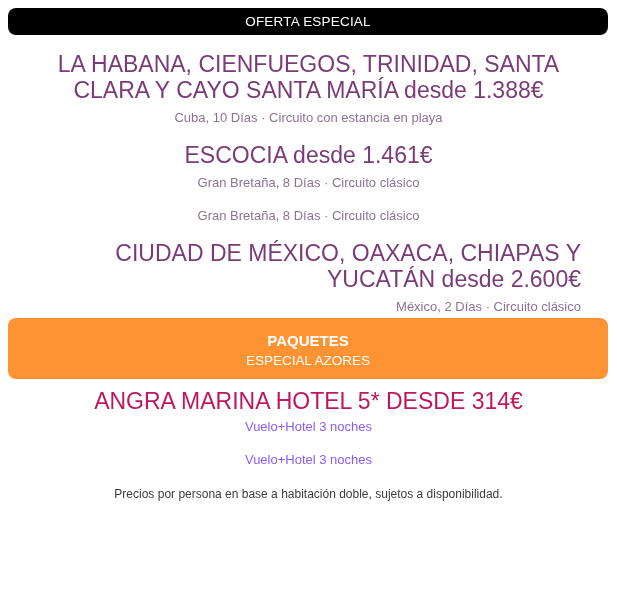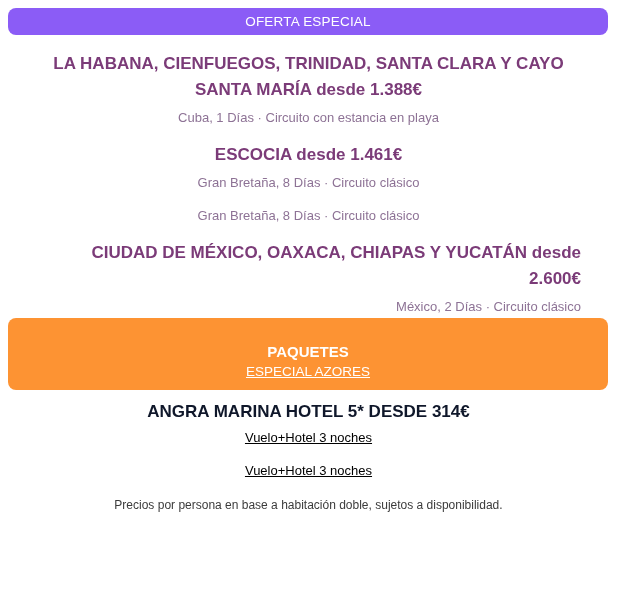--- a/index.html
+++ b/index.html
@@ -14,91 +14,90 @@
     background: #ffffff;
     overflow: hidden;
     text-align: center;
   }
   .band {
     margin: 0 9px 0 8px;
     border-radius: 8px;
     color: #ffffff;
   }
   .band-purple {
-    background: #8b5cf6;
+    background: #000000;
     margin-top: 8px;
     height: 27px;
     display: flex;
     align-items: center;
     justify-content: center;
     font-size: 13.5px;
     letter-spacing: 0.2px;
   }
   .band-orange {
     background: #fd9333;
     margin-top: 2px;
-    padding: 23px 0 9px 0;
+    padding: 12px 0 9px 0;
   }
   .band-orange .band-title {
     font-size: 15px;
     font-weight: bold;
     line-height: 22px;
   }
   .band-orange .band-subtitle {
     font-size: 13.5px;
     line-height: 18px;
-    text-decoration: underline;
   }
   .offers {
     padding: 0 36px;
   }
   .offer {
     margin-bottom: 15px;
   }
   .offers-purple .offer:first-child { margin-top: 16px; }
   .offers-purple .offer:last-child { margin-bottom: 2px; text-align: right; }
   .offers-orange .offer:first-child { margin-top: 11px; }
   .offer-title {
-    font-weight: bold;
-    font-size: 17px;
+    font-weight: normal;
+    font-size: 23px;
     line-height: 26px;
     text-decoration: none;
     display: block;
     cursor: pointer;
   }
   .offers-purple .offer-title { color: #7b3b78; }
-  .offers-orange .offer-title { color: #0f172a; line-height: 22px; }
+  .offers-orange .offer-title { color: #be185d; line-height: 22px; }
   .offer-subtitle {
     font-size: 13px;
     line-height: 18px;
     margin-top: 6px;
   }
   .offers-purple .offer-subtitle { color: #8d7295; }
-  .offers-orange .offer-subtitle { color: #000000; text-decoration: underline; }
+  .offers-orange .offer-subtitle { color: #8b5cf6; }
   .footer {
     margin-top: 12px;
     font-size: 12px;
     line-height: 20px;
     color: #3b3b3b;
   }
 </style>
 </head>
 <body>
 
 <div class="page">
 
   <div class="band band-purple">
     <span>OFERTA ESPECIAL</span>
   </div>
 
   <div class="offers offers-purple">
 
     <div class="offer">
       <a class="offer-title">LA HABANA, CIENFUEGOS, TRINIDAD, SANTA CLARA Y CAYO SANTA MARÍA desde 1.388€</a>
-      <div class="offer-subtitle">Cuba, 1 Días · Circuito con estancia en playa</div>
+      <div class="offer-subtitle">Cuba, 10 Días · Circuito con estancia en playa</div>
     </div>
 
 
     <div class="offer">
       <a class="offer-title">ESCOCIA desde 1.461€</a>
       <div class="offer-subtitle">Gran Bretaña, 8 Días · Circuito clásico</div>
     </div>
 
     <div class="offer">
       <div class="offer-subtitle">Gran Bretaña, 8 Días · Circuito clásico</div>

